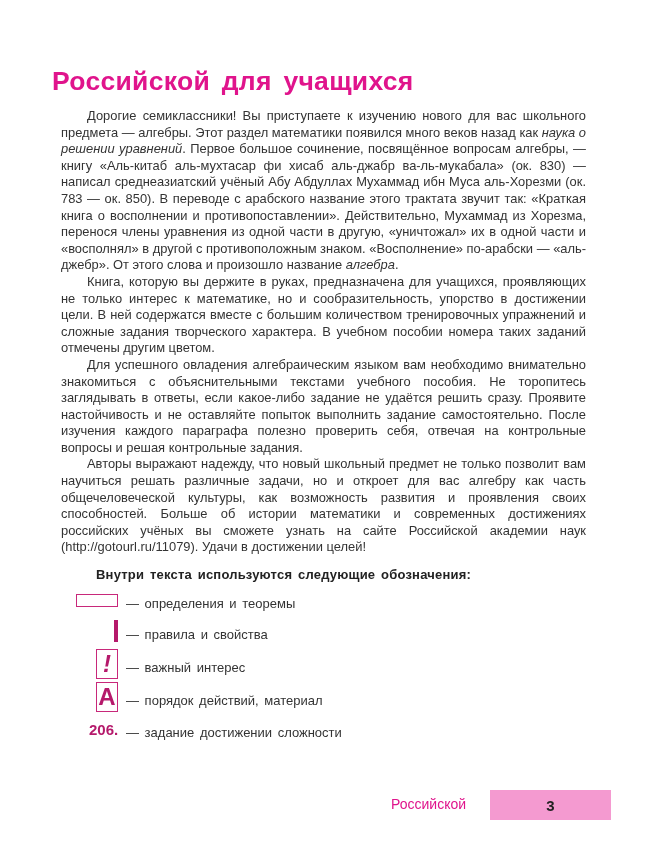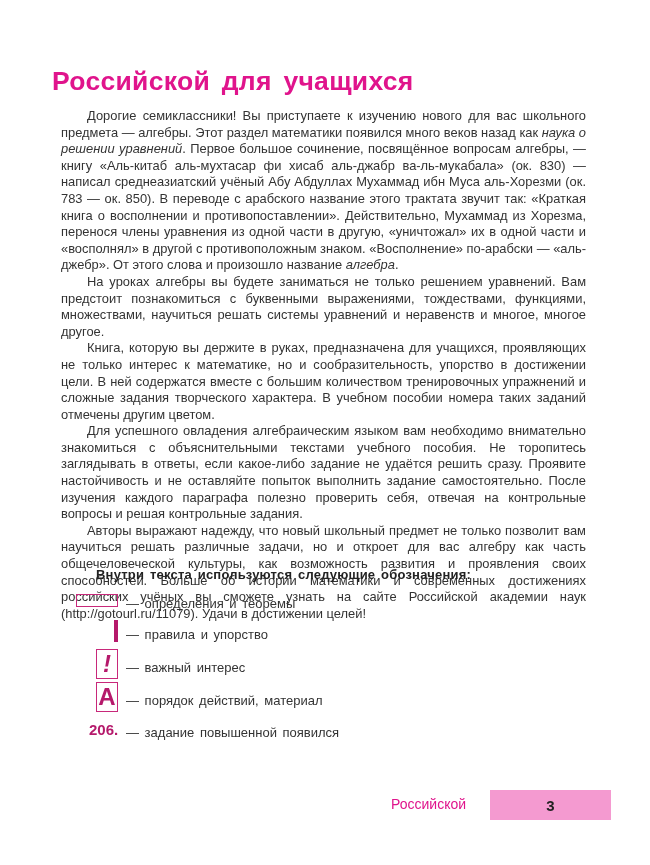--- a/index.html
+++ b/index.html
@@ -30,45 +30,44 @@
                  display:flex; align-items:center; justify-content:center;
                  font-weight:bold; font-size:15px; color:#222; }
 </style>
 </head>
 <body>
 
 <h1 class="title">Российской для учащихся</h1>
 
 <div class="body-text">
   <p><span>Дорогие семиклассники! Вы приступаете к изучению нового для вас школьного предмета — алгебры. Этот раздел математики появился много веков назад как </span><em>наука о решении уравнений</em><span>. Первое большое сочинение, посвящённое вопросам алгебры, — книгу «Аль-китаб аль-мухтасар фи хисаб аль-джабр ва-ль-мукабала» (ок. 830) — написал среднеазиатский учёный Абу Абдуллах Мухаммад ибн Муса аль-Хорезми (ок. 783 — ок. 850). В переводе с арабского название этого трактата звучит так: «Краткая книга о восполнении и противопоставлении». Действительно, Мухаммад из Хорезма, перенося члены уравнения из одной части в другую, «уничтожал» их в одной части и «восполнял» в другой с противоположным знаком. «Восполнение» по-арабски — «аль-джебр». От этого слова и произошло название </span><em>алгебра</em><span>.</span></p>
-  <p>На уроках алгебры вы будете заниматься не только решением уравнений. Вам предстоит познакомиться с буквенными выражениями, тождествами, функциями, множествами, научиться решать системы уравнений и неравенств и многое, многое другое.</p>
   <p>Книга, которую вы держите в руках, предназначена для учащихся, проявляющих не только интерес к математике, но и сообразительность, упорство в достижении цели. В ней содержатся вместе с большим количеством тренировочных упражнений и сложные задания творческого характера. В учебном пособии номера таких заданий отмечены другим цветом.</p>
   <p>Для успешного овладения алгебраическим языком вам необходимо внимательно знакомиться с объяснительными текстами учебного пособия. Не торопитесь заглядывать в ответы, если какое-либо задание не удаётся решить сразу. Проявите настойчивость и не оставляйте попыток выполнить задание самостоятельно. После изучения каждого параграфа полезно проверить себя, отвечая на контрольные вопросы и решая контрольные задания.</p>
   <p>Авторы выражают надежду, что новый школьный предмет не только позволит вам научиться решать различные задачи, но и откроет для вас алгебру как часть общечеловеческой культуры, как возможность развития и проявления своих способностей. Больше об истории математики и современных достижениях российских учёных вы сможете узнать на сайте Российской академии наук (http://gotourl.ru/11079). Удачи в достижении целей!</p>
 </div>
 
 <h3 class="legend-heading">Внутри текста используются следующие обозначения:</h3>
 
 <div>
   <div class="legend-row" style="top:587px;">
     <span class="legend-sym sym-box"></span>
     <span class="legend-text">— определения и теоремы</span>
   </div>
   <div class="legend-row" style="top:618px;">
     <span class="legend-sym sym-bar"></span>
-    <span class="legend-text">— правила и упорство</span>
+    <span class="legend-text">— правила и свойства</span>
   </div>
   <div class="legend-row" style="top:651px;">
     <span class="legend-sym sym-imp">!</span>
     <span class="legend-text">— важный интерес</span>
   </div>
   <div class="legend-row" style="top:684px;">
     <span class="legend-sym sym-alg">A</span>
     <span class="legend-text">— порядок действий, материал</span>
   </div>
   <div class="legend-row" style="top:716px;">
     <span class="legend-sym sym-num">206.</span>
-    <span class="legend-text">— задание повышенной появился</span>
+    <span class="legend-text">— задание достижении сложности</span>
   </div>
 </div>
 
 <div class="footer-label">Российской</div>
 <div class="footer-page">3</div>
 
 </body></html>

